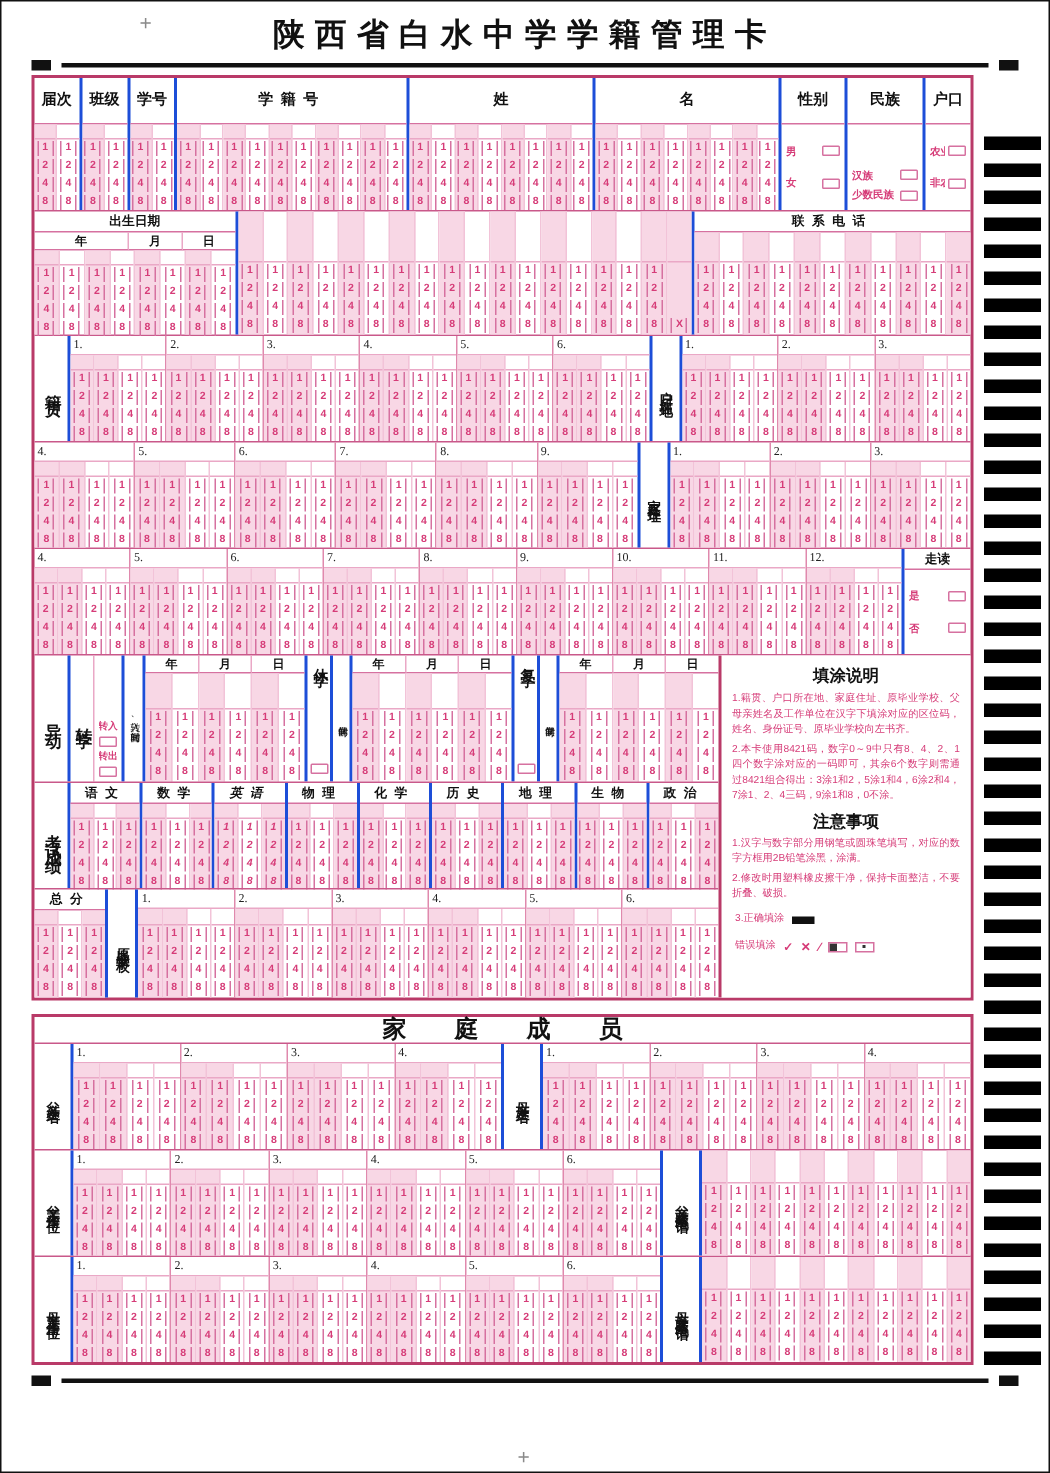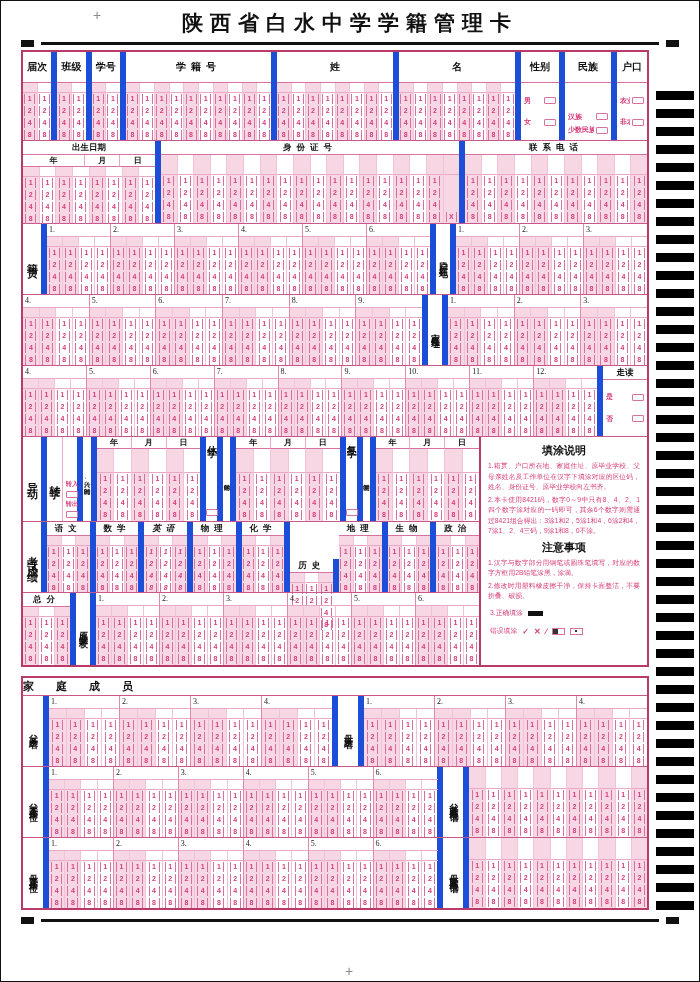--- a/index.html
+++ b/index.html
@@ -9,33 +9,33 @@
   .plus.top-plus{left:92px;top:6px;}
   .plus.bottom-plus{left:344px;bottom:2px;}
   .title{margin:8px 0 2px;text-align:center;font-family:"Liberation Serif",serif;font-size:21px;font-weight:bold;color:#111;letter-spacing:7px;}
   .hbar{display:flex;align-items:center;gap:7px;margin:2px 20px 3px 20px;height:8px;}
   .hsq{width:13px;height:7px;background:#111;flex:0 0 auto;}
   .hline{flex:1;height:3px;background:#111;}
   .content{margin:0 50px 0 20px;}
 
   .main-table{border:2px solid #b93a68;}
   .family-table{border:2px solid #b93a68;margin-top:9px;}
-  .ftitle{height:17px;line-height:17px;font-family:"Liberation Serif",serif;font-weight:bold;font-size:11px;color:#111;border-bottom:1px solid #c9588a;}
+  .ftitle{height:17px;line-height:17px;text-align:center;font-family:"Liberation Serif",serif;font-weight:bold;font-size:16px;color:#111;border-bottom:1px solid #c9588a;}
 
   .band{display:flex;align-items:stretch;}
   .band + .band{border-top:1px solid #c9588a;}
   .b1{height:88px;}
   .b2{height:82px;}
   .b3,.b4,.b5{height:70px;}
   .b6{height:84px;}
   .b7{height:70px;}
   .b8{height:72px;}
   .f1,.f2,.f3{height:70px;}
 
-  .part{display:flex;flex-direction:column;border-right:6px solid #1d4ed8;min-width:0;box-sizing:border-box;}
+  .part{display:flex;flex-direction:column;border-right:2px solid #1d4ed8;min-width:0;box-sizing:border-box;}
   .part:last-child{border-right:none;}
 
   .fh{flex:0 0 auto;height:13px;line-height:13px;text-align:center;font-family:"Liberation Serif",serif;font-weight:bold;font-size:8.5px;color:#111;border-bottom:1px solid #d671a0;overflow:hidden;white-space:nowrap;}
   .b1 .fh{height:30px;line-height:30px;font-size:10px;}
   .fh.sp{letter-spacing:5px;}
   .subrow{display:flex;flex:0 0 auto;height:12px;}
   .subcell{line-height:12px;text-align:center;font-size:8px;font-weight:bold;font-family:"Liberation Serif",serif;color:#111;border-right:1px solid #eaa8c6;border-bottom:1px solid #d671a0;min-width:0;}
   .subcell:last-child{border-right:none;}
 
   .grid{display:flex;flex:1;min-height:0;}
@@ -457,21 +457,20 @@
               <div class="bcol">
                 <div class="wcell"></div>
                 <div class="bub">1</div>
                 <div class="bub">2</div>
                 <div class="bub">4</div>
                 <div class="bub">8</div>
               </div>
             </div>
           </div>
           <div class="part field" style="flex-grow: 18;">
-            <div class="fh sp">身份证号</div>
             <div class="grid">
               <div class="bcol shade">
                 <div class="wcell"></div>
                 <div class="bub">1</div>
                 <div class="bub">2</div>
                 <div class="bub">4</div>
                 <div class="bub">8</div>
               </div>
               <div class="bcol">
                 <div class="wcell"></div>
@@ -1904,21 +1903,21 @@
                   </div>
                   <div class="bcol shade">
                     <div class="wcell"></div>
                     <div class="bub">1</div>
                     <div class="bub">2</div>
                     <div class="bub">4</div>
                     <div class="bub">8</div>
                   </div>
                 </div>
               </div>
-              <div class="part field" style="flex-grow: 3; margin-top: 37px;">
+              <div class="part field" style="flex-grow: 3;">
                 <div class="fh sp">历史</div>
                 <div class="grid">
                   <div class="bcol shade">
                     <div class="wcell"></div>
                     <div class="bub">1</div>
                     <div class="bub">2</div>
                     <div class="bub">4</div>
                     <div class="bub">8</div>
                   </div>
                   <div class="bcol">

